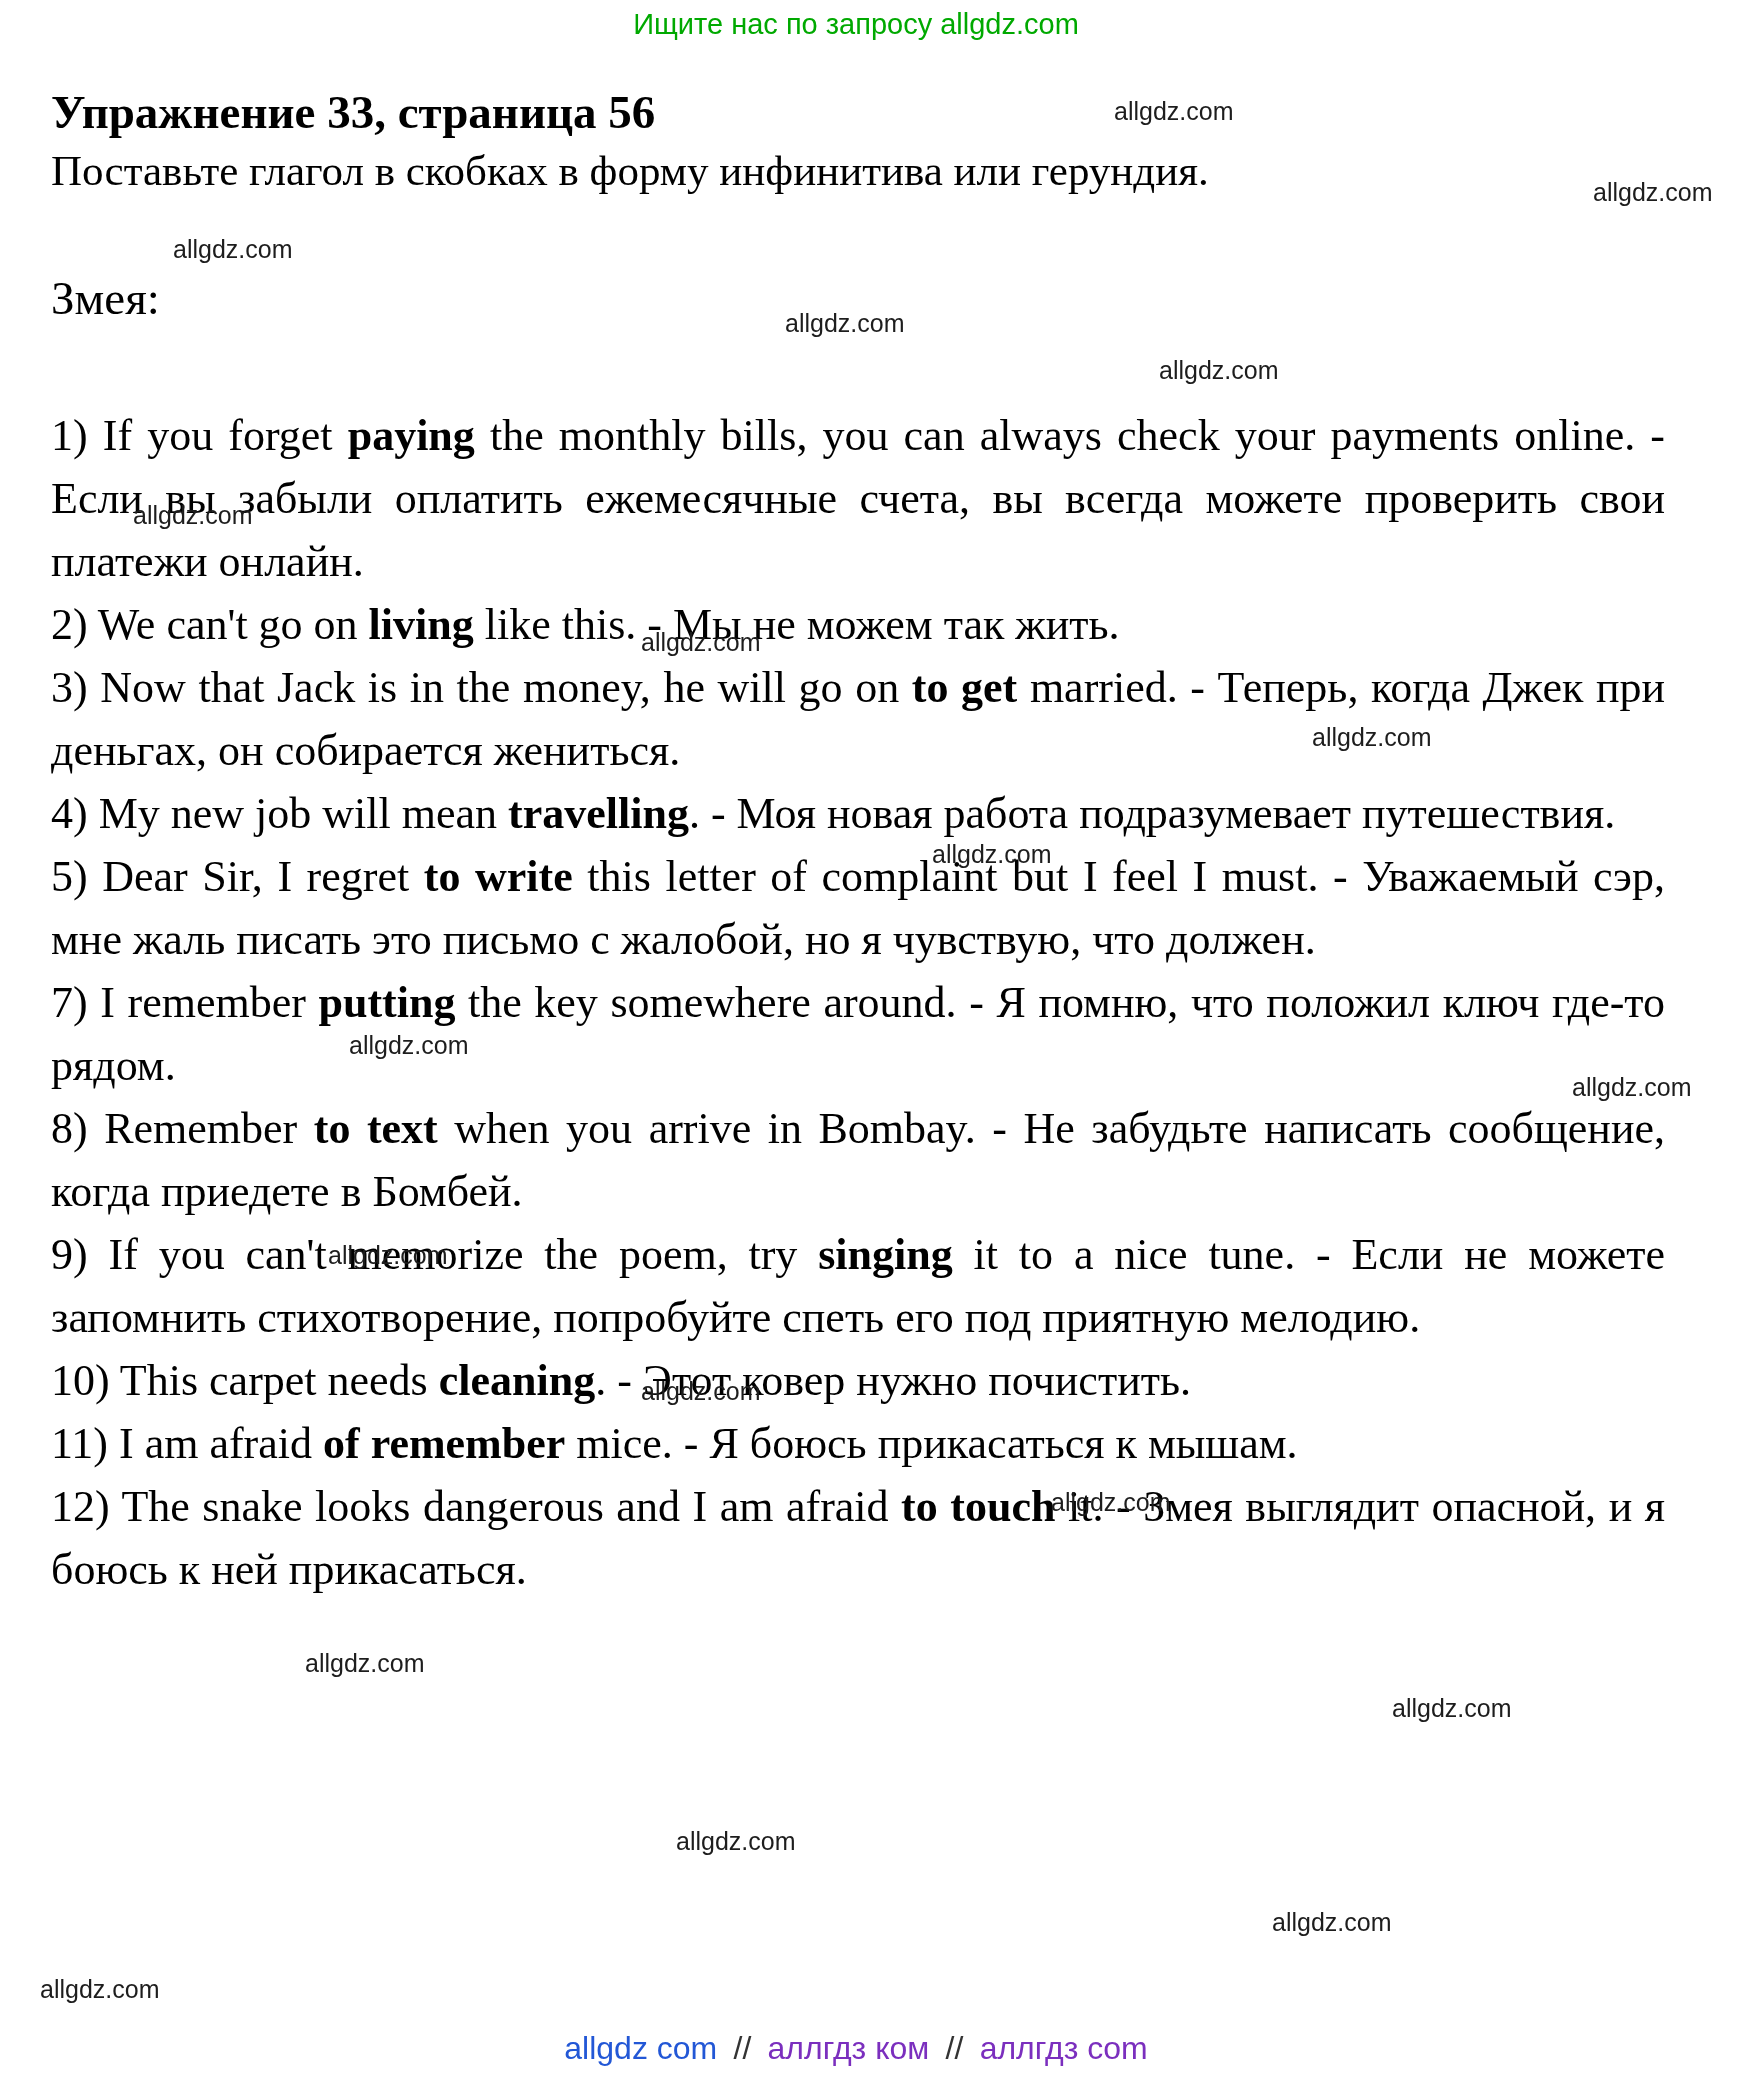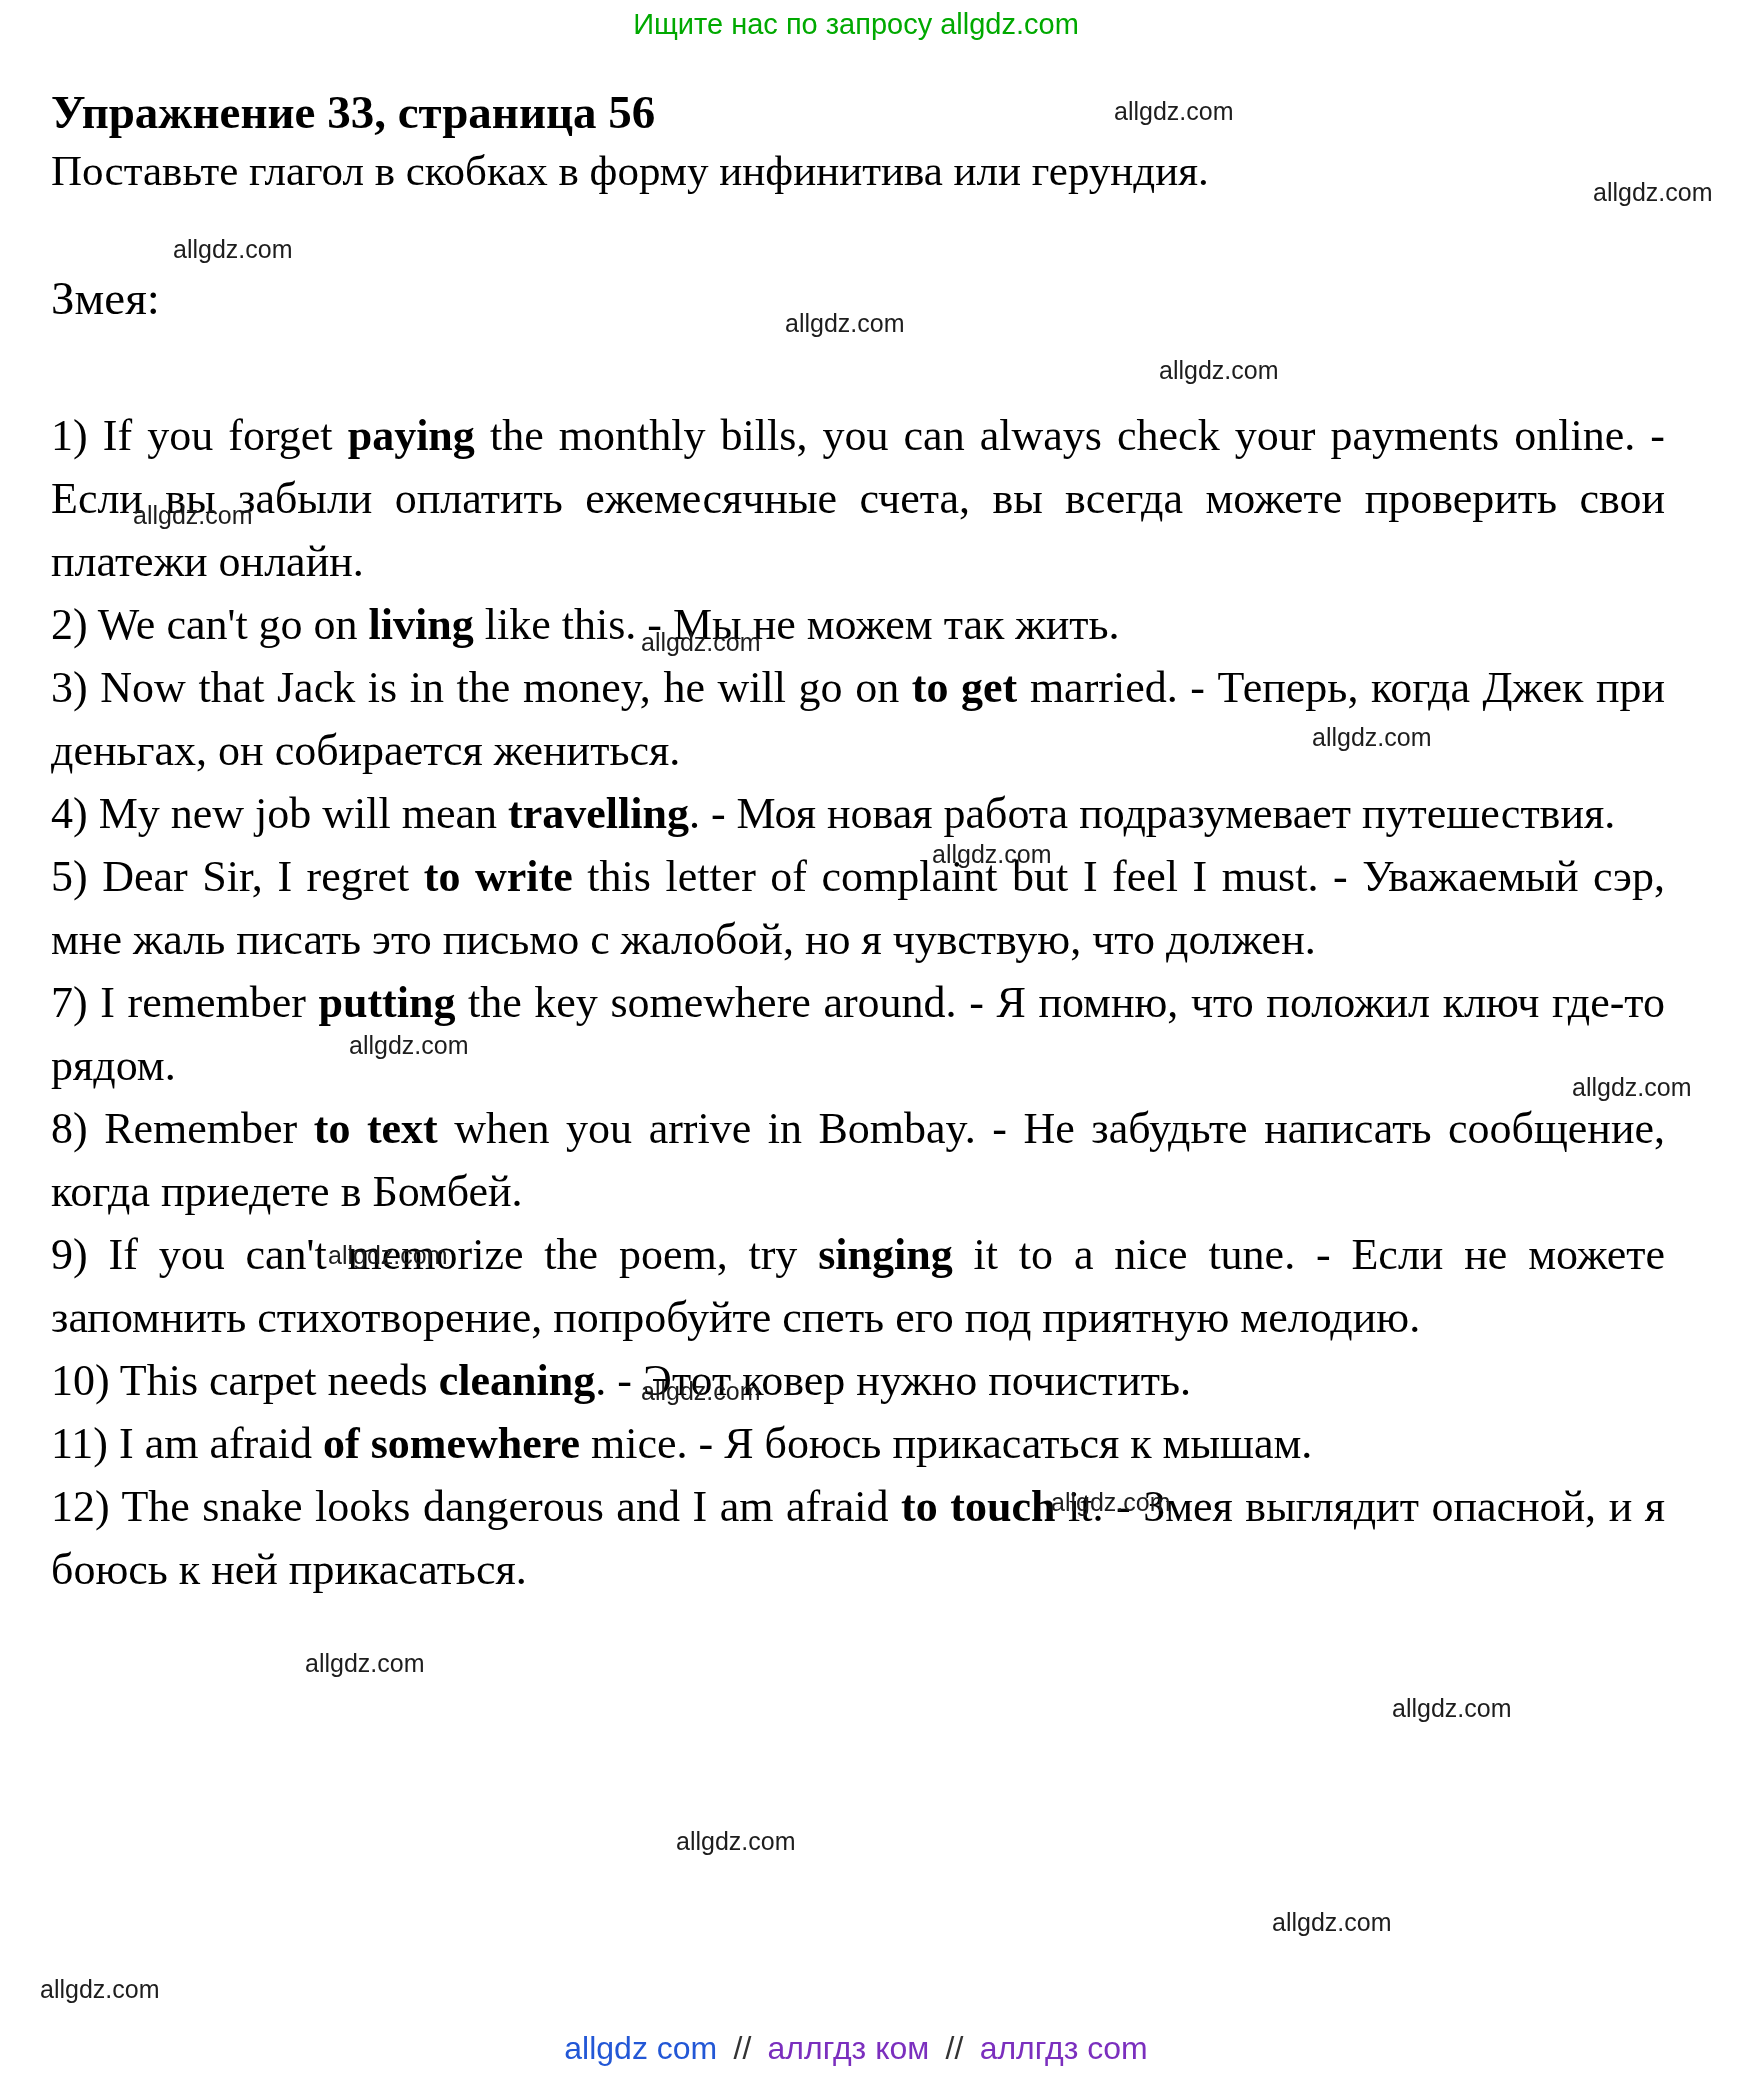--- a/index.html
+++ b/index.html
@@ -85,21 +85,21 @@
     <div class="items">
         <p><span>1) If you forget </span><span class="bold">paying</span><span> the monthly bills, you can always check your payments online. - Если вы забыли оплатить ежемесячные счета, вы всегда можете проверить свои платежи онлайн.</span></p>
         <p><span>2) We can't go on </span><span class="bold">living</span><span> like this. - Мы не можем так жить.</span></p>
         <p><span>3) Now that Jack is in the money, he will go on </span><span class="bold">to get</span><span> married. - Теперь, когда Джек при деньгах, он собирается жениться.</span></p>
         <p><span>4) My new job will mean </span><span class="bold">travelling</span><span>. - Моя новая работа подразумевает путешествия.</span></p>
         <p><span>5) Dear Sir, I regret </span><span class="bold">to write</span><span> this letter of complaint but I feel I must. - Уважаемый сэр, мне жаль писать это письмо с жалобой, но я чувствую, что должен.</span></p>
         <p><span>7) I remember </span><span class="bold">putting</span><span> the key somewhere around. - Я помню, что положил ключ где-то рядом.</span></p>
         <p><span>8) Remember </span><span class="bold">to text</span><span> when you arrive in Bombay. - Не забудьте написать сообщение, когда приедете в Бомбей.</span></p>
         <p><span>9) If you can't memorize the poem, try </span><span class="bold">singing</span><span> it to a nice tune. - Если не можете запомнить стихотворение, попробуйте спеть его под приятную мелодию.</span></p>
         <p><span>10) This carpet needs </span><span class="bold">cleaning</span><span>. - Этот ковер нужно почистить.</span></p>
-        <p><span>11) I am afraid </span><span class="bold">of somewhere</span><span> mice. - Я боюсь прикасаться к мышам.</span></p>
+        <p><span>11) I am afraid </span><span class="bold">of remember</span><span> mice. - Я боюсь прикасаться к мышам.</span></p>
         <p><span>12) The snake looks dangerous and I am afraid </span><span class="bold">to touch</span><span> it. - Змея выглядит опасной, и я боюсь к ней прикасаться.</span></p>
       </div>
   </div>
 
   <span class="watermark" style="left:1114px; top:97px;">allgdz.com</span>
   <span class="watermark" style="left:1593px; top:178px;">allgdz.com</span>
   <span class="watermark" style="left:173px;  top:235px;">allgdz.com</span>
   <span class="watermark" style="left:785px;  top:309px;">allgdz.com</span>
   <span class="watermark" style="left:1159px; top:356px;">allgdz.com</span>
   <span class="watermark" style="left:133px;  top:501px;">allgdz.com</span>

